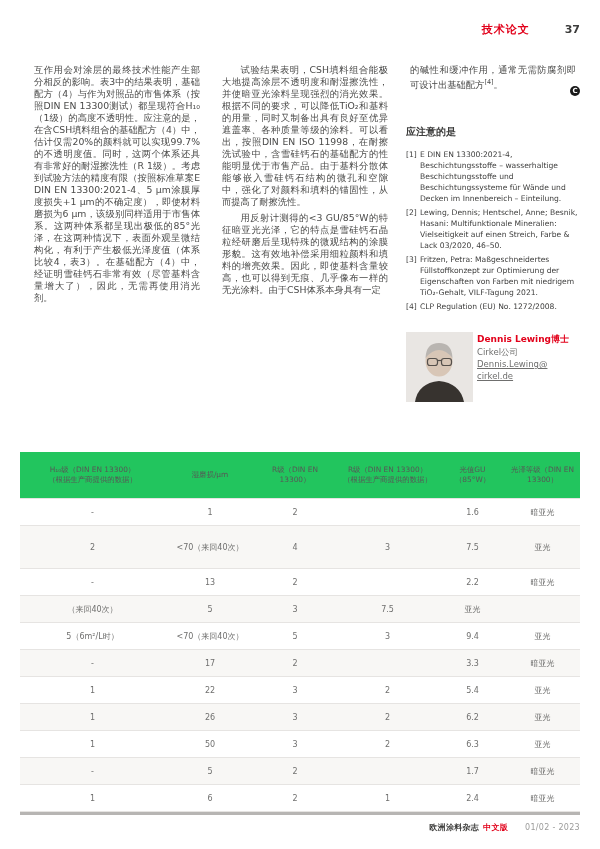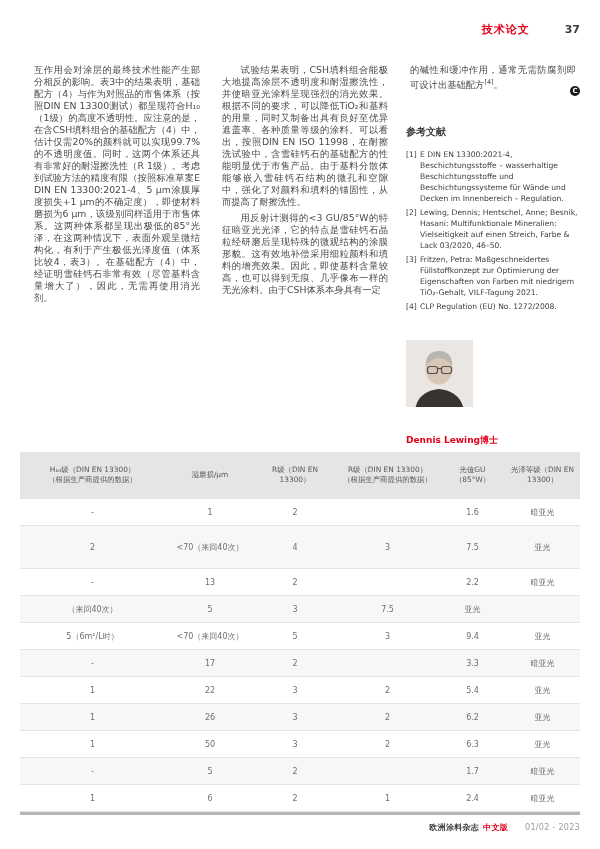--- a/index.html
+++ b/index.html
@@ -44,32 +44,32 @@
     display:flex; align-items:center; justify-content:center;
   }
 
   .refs-heading {
     margin:34px 0 10px 0; font-size:10px; font-weight:bold; color:#3d3d3c;
   }
   .ref-item { display:flex; margin-bottom:3px; }
   .ref-num  { width:14px; flex:0 0 14px; font-size:7.6px; line-height:11px; color:#3d3d3c; }
   .ref-text { flex:1; font-size:7.6px; line-height:11px; color:#3d3d3c; text-align:left; }
 
-  .author { display:flex; gap:26px; margin-top:28px;flex-direction:column; }
+  .author { display:flex; gap:4px; margin-top:20px; }
   .photo { width:67px; height:70px; flex:0 0 67px; background:#e9e6e3; overflow:hidden; }
   .author-meta { padding-top:1px; }
   .author-name { color:#e2001a; font-weight:bold; font-size:9px; line-height:13px; }
   .author-company { color:#6f6f6e; font-size:8.5px; line-height:12px; }
   .author-email { color:#6f6f6e; font-size:8.5px; line-height:12px; text-decoration:underline; display:block; cursor:pointer; }
 
   
   .results-table { position:absolute; top:452px; left:20px; width:560px; }
   .thead {
     display:grid; grid-template-columns:145px 90px 80px 105px 65px 75px;
-    background:#e5e5e5; min-height:46px; align-items:center;
+    background:#22c55e; min-height:46px; align-items:center;
   }
   .th { font-size:7.4px; line-height:10px; color:#575756; text-align:center; padding:4px 3px; }
   .tr {
     display:grid; grid-template-columns:145px 90px 80px 105px 65px 75px;
     min-height:26px; align-items:center; border-top:1px solid #e6e4e2;
   }
   .tr.alt { background:#f8f7f5; }
   .tr.tall { min-height:42px; }
   .td { font-size:8px; color:#6f6f6e; text-align:center; padding:2px 3px; }
   .table-bottom-rule { height:3px; background:#b7b5b3; margin-top:0; border-top:1px solid #e6e4e2; }
@@ -102,26 +102,26 @@
     <div class="col">
       <p class="body-text indent">试验结果表明，CSH填料组合能极大地提高涂层不透明度和耐湿擦洗性，并使暗亚光涂料呈现强烈的消光效果。根据不同的要求，可以降低TiO₂和基料的用量，同时又制备出具有良好至优异遮盖率、各种质量等级的涂料。可以看出，按照DIN EN ISO 11998，在耐擦洗试验中，含雪硅钙石的基础配方的性能明显优于市售产品。由于基料分散体能够嵌入雪硅钙石结构的微孔和空隙中，强化了对颜料和填料的锚固性，从而提高了耐擦洗性。</p>
       <p class="body-text indent">用反射计测得的&lt;3 GU/85°W的特征暗亚光光泽，它的特点是雪硅钙石晶粒经研磨后呈现特殊的微观结构的涂膜形貌。这有效地补偿采用细粒颜料和填料的增亮效果。因此，即使基料含量较高，也可以得到无痕、几乎像布一样的无光涂料。由于CSH体系本身具有一定</p>
     </div>
 
     <div class="col">
       <p class="body-text"><span>的碱性和缓冲作用，通常无需防腐剂即可设计出基础配方</span><span class="ref-sup">[4]</span><span>。</span></p>
 
       <span class="end-mark">C</span>
 
-      <h3 class="refs-heading">参考文献</h3>
+      <h3 class="refs-heading">应注意的是</h3>
 
       <div id="refs">
           <div class="ref-item">
             <div class="ref-num">[1]</div>
-            <div class="ref-text">E DIN EN 13300:2021-4, Beschichtungsstoffe – wasserhaltige Beschichtungsstoffe und Beschichtungssysteme für Wände und Decken im Innenbereich – Regulation.</div>
+            <div class="ref-text">E DIN EN 13300:2021-4, Beschichtungsstoffe – wasserhaltige Beschichtungsstoffe und Beschichtungssysteme für Wände und Decken im Innenbereich – Einteilung.</div>
           </div>
           <div class="ref-item">
             <div class="ref-num">[2]</div>
             <div class="ref-text">Lewing, Dennis; Hentschel, Anne; Besnik, Hasani: Multifunktionale Mineralien: Vielseitigkeit auf einen Streich, Farbe &amp; Lack 03/2020, 46–50.</div>
           </div>
           <div class="ref-item">
             <div class="ref-num">[3]</div>
             <div class="ref-text">Fritzen, Petra: Maßgeschneidertes Füllstoffkonzept zur Optimierung der Eigenschaften von Farben mit niedrigem TiO₂-Gehalt, VILF-Tagung 2021.</div>
           </div>
           <div class="ref-item">

